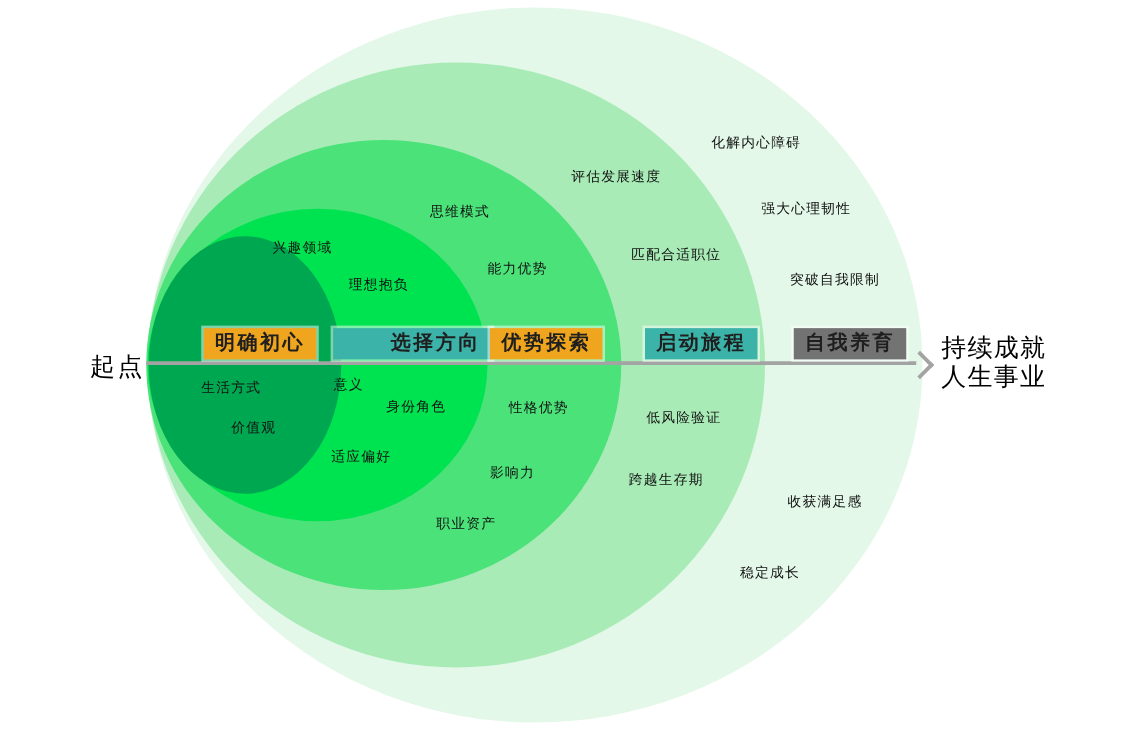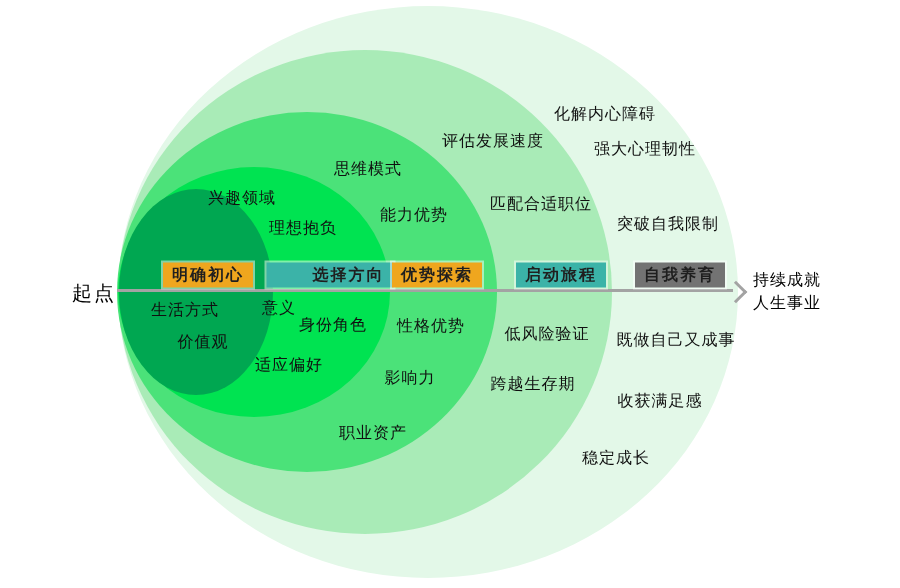--- a/index.html
+++ b/index.html
@@ -3,39 +3,39 @@
 <meta charset="utf-8">
 <style>
   html,body{margin:0;padding:0;background:#ffffff;}
   .canvas{
     position:relative;width:900px;height:588px;background:#ffffff;overflow:hidden;
     font-family:"Liberation Serif","DejaVu Serif",serif;color:#111;
   }
   .ring{position:absolute;border-radius:50%;}
   .sat{
     position:absolute;transform:translate(-50%,-50%);
-    font-size:16px;letter-spacing:1px;color:#101010;white-space:nowrap;
+    font-size:11px;letter-spacing:1px;color:#101010;white-space:nowrap;
   }
   .stage{
     position:absolute;transform:translate(-50%,-50%);
     font-size:16px;font-weight:bold;letter-spacing:2px;color:#1f1f1f;
     padding:2px 9px;white-space:nowrap;
     box-shadow:0 0 0 2px rgba(255,255,255,0.5);
   }
   .axis-line{position:absolute;left:117px;top:289px;width:616px;height:3px;background:#A3A3A3;}
   .axis-arrowhead{
     position:absolute;left:728px;top:284px;width:13px;height:13px;
     border-top:3px solid #A3A3A3;border-right:3px solid #A3A3A3;
     transform:rotate(45deg);
   }
   .axis-start{
     position:absolute;left:72px;top:280px;font-size:20px;letter-spacing:2px;color:#000;text-align:center;
   }
   .axis-end{
-    position:absolute;left:753px;top:268px;font-size:16px;line-height:23px;
+    position:absolute;left:753px;top:268px;font-size:20px;line-height:23px;
     letter-spacing:1px;color:#000;white-space:nowrap;
   }
 </style>
 </head>
 <body>
 
 <div class="canvas">
 
   <div class="ring" style="left: 118px; top: 6px; width: 620px; height: 572px; background: rgb(227, 248, 232);"></div>
   <div class="ring" style="left: 118px; top: 50px; width: 494px; height: 484px; background: rgb(169, 235, 183);"></div>
@@ -52,34 +52,33 @@
   </div>
 
   <div class="stage" style="left: 208px; top: 275px; background: rgb(239, 166, 30);">明确初心</div>
   <div class="stage" style="left: 330px; top: 275px; background: rgb(59, 179, 168); padding-left: 46px;">选择方向</div>
   <div class="stage" style="left: 437px; top: 275px; background: rgb(239, 166, 30);">优势探索</div>
   <div class="stage" style="left: 561px; top: 275px; background: rgb(59, 179, 168);">启动旅程</div>
   <div class="stage" style="left: 680px; top: 275px; background: #737373;">自我养育</div>
 
   <div class="sat" style="left:605px;top:114px;">化解内心障碍</div>
   <div class="sat" style="left:493px;top:141px;">评估发展速度</div>
-  <div class="sat" style="left:645px;top:149px;">强大心理韧性</div>
+  <div class="sat" style="left:645px;top:167px;">强大心理韧性</div>
   <div class="sat" style="left:368px;top:169px;">思维模式</div>
   <div class="sat" style="left:242px;top:198px;">兴趣领域</div>
   <div class="sat" style="left:303px;top:228px;">理想抱负</div>
   <div class="sat" style="left:414px;top:215px;">能力优势</div>
   <div class="sat" style="left:541px;top:204px;">匹配合适职位</div>
   <div class="sat" style="left:668px;top:224px;text-align:center;">突破自我限制</div>
   <div class="sat" style="left:185px;top:310px;">生活方式</div>
   <div class="sat" style="left:279px;top:308px;">意义</div>
   <div class="sat" style="left:203px;top:342px;">价值观</div>
   <div class="sat" style="left:333px;top:325px;">身份角色</div>
   <div class="sat" style="left:289px;top:365px;">适应偏好</div>
   <div class="sat" style="left:431px;top:326px;">性格优势</div>
   <div class="sat" style="left:410px;top:378px;">影响力</div>
-  <div class="sat" style="left:373px;top:433px;">职业资产</div>
+  <div class="sat" style="left:373px;top:419px;">职业资产</div>
   <div class="sat" style="left:547px;top:334px;">低风险验证</div>
   <div class="sat" style="left:533px;top:384px;">跨越生存期</div>
-  <div class="sat" style="left:676px;top:340px;">既做自己又成事</div>
   <div class="sat" style="left:660px;top:401px;">收获满足感</div>
   <div class="sat" style="left:616px;top:458px;">稳定成长</div>
 
 </div>
 
 </body></html>

